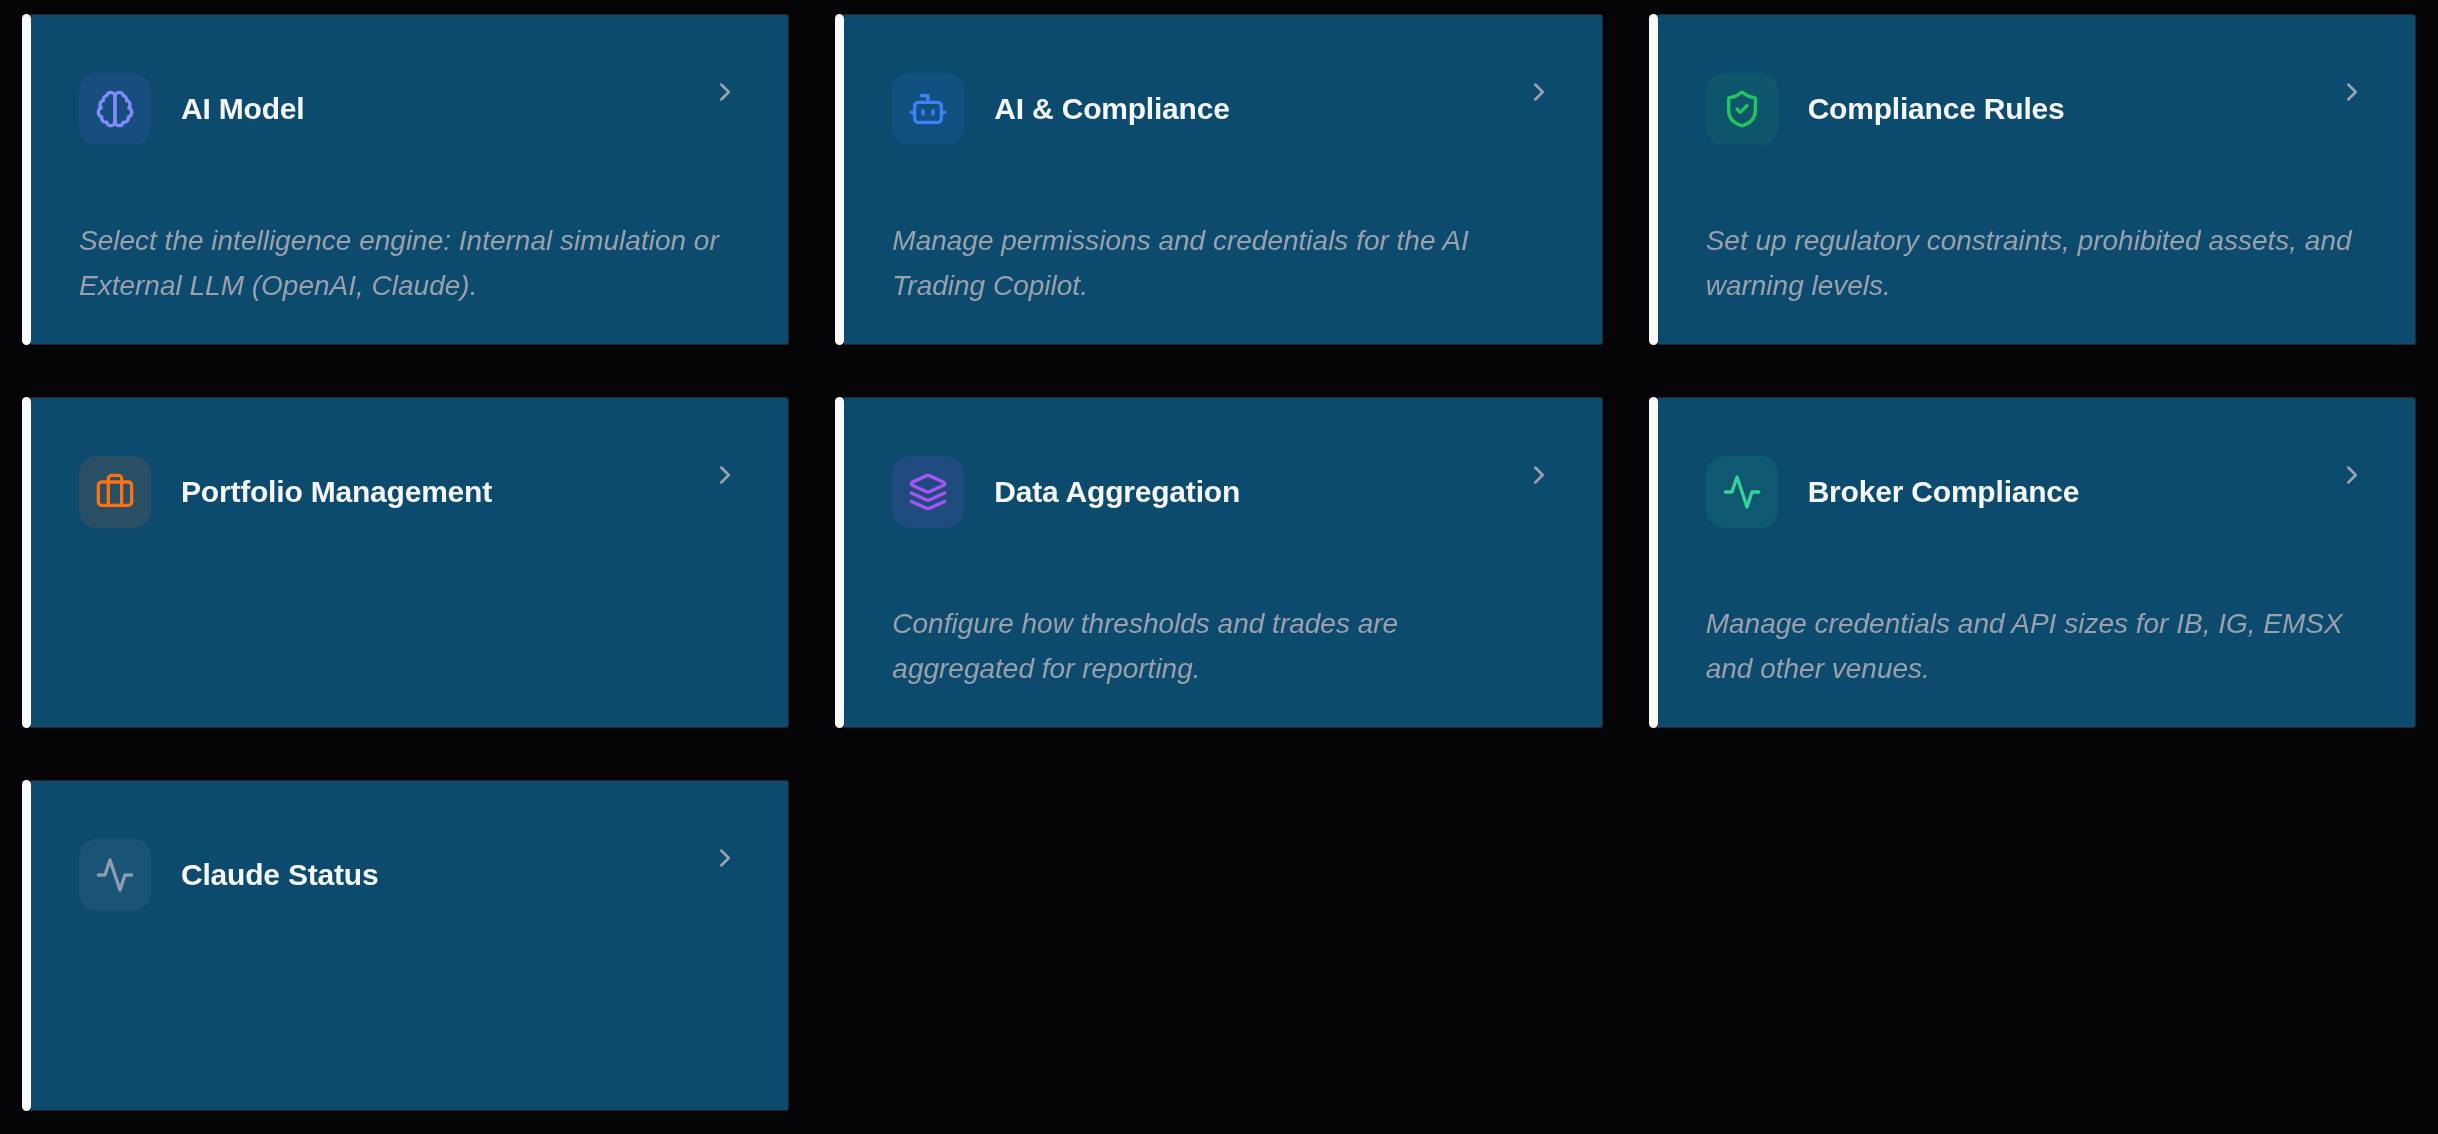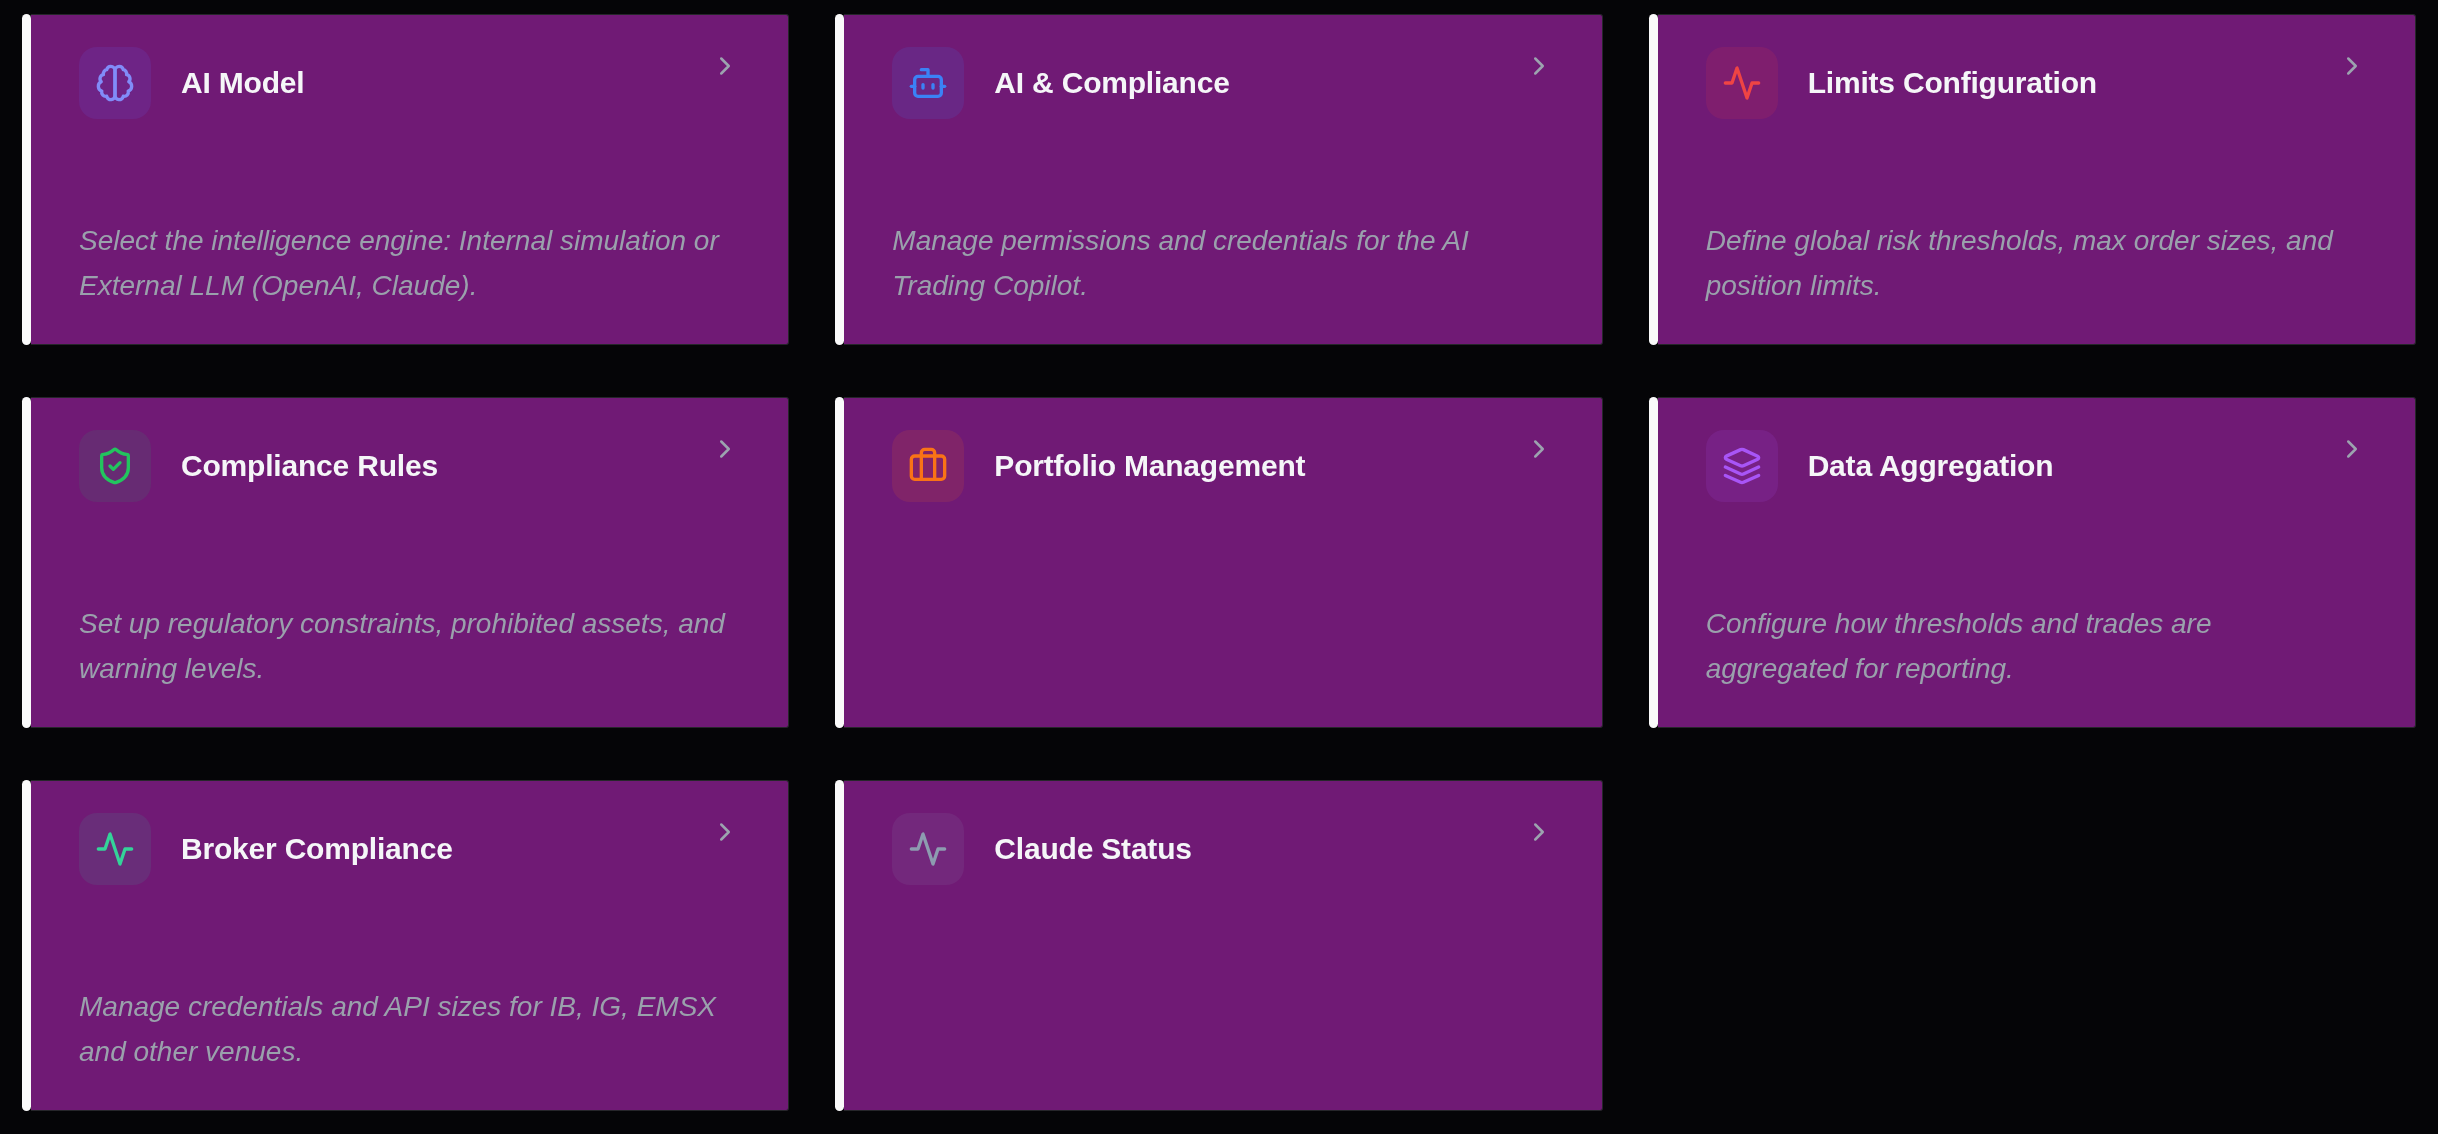--- a/index.html
+++ b/index.html
@@ -23,25 +23,25 @@
     cursor: pointer;
   }
   .accent {
     width: 9px;
     flex: 0 0 9px;
     background: #fafafa;
     border-radius: 6px;
   }
   .card-body {
     flex: 1;
-    background: #701a75;
+    background: #0c4a6e;
     border: 1px solid #26262a;
     border-left: none;
     border-radius: 0 3px 3px 0;
-    padding: 32px 48px 36px 48px;
+    padding: 58px 48px 36px 48px;
     display: flex;
     flex-direction: column;
     min-width: 0;
   }
   .card-header {
     display: flex;
     align-items: center;
   }
   .icon-box {
     width: 72px; height: 72px;
@@ -132,39 +132,20 @@
         <span class="chevron">
           <svg viewBox="0 0 24 24">
               <path d="m9 18 6-6-6-6"></path>
             </svg>
         </span>
       </div>
       <div class="card-desc">Manage permissions and credentials for the AI Trading Copilot.</div>
     </div>
   </div>
 
-  <div class="card">
-    <div class="accent"></div>
-    <div class="card-body">
-      <div class="card-header">
-        <span class="icon-box" style="background: rgba(239, 68, 68, 0.12); color: rgb(239, 68, 68);">
-            <svg viewBox="0 0 24 24">
-              <path d="M22 12h-4l-3 9L9 3l-3 9H2"></path>
-            </svg>
-          </span>
-        <span class="card-title">Limits Configuration</span>
-        <span class="chevron">
-          <svg viewBox="0 0 24 24">
-              <path d="m9 18 6-6-6-6"></path>
-            </svg>
-        </span>
-      </div>
-      <div class="card-desc">Define global risk thresholds, max order sizes, and position limits.</div>
-    </div>
-  </div>
 
   <div class="card">
     <div class="accent"></div>
     <div class="card-body">
       <div class="card-header">
         <span class="icon-box" style="background: rgba(34, 197, 94, 0.1); color: rgb(34, 197, 94);">
             <svg viewBox="0 0 24 24">
               <path d="M20 13c0 5-3.5 7.5-7.66 8.95a1 1 0 0 1-.67-.01C7.5 20.5 4 18 4 13V6a1 1 0 0 1 1-1c2 0 4.5-1.2 6.24-2.72a1.17 1.17 0 0 1 1.52 0C14.51 3.81 17 5 19 5a1 1 0 0 1 1 1z"></path>
               <path d="m9 12 2 2 4-4"></path>
             </svg>

